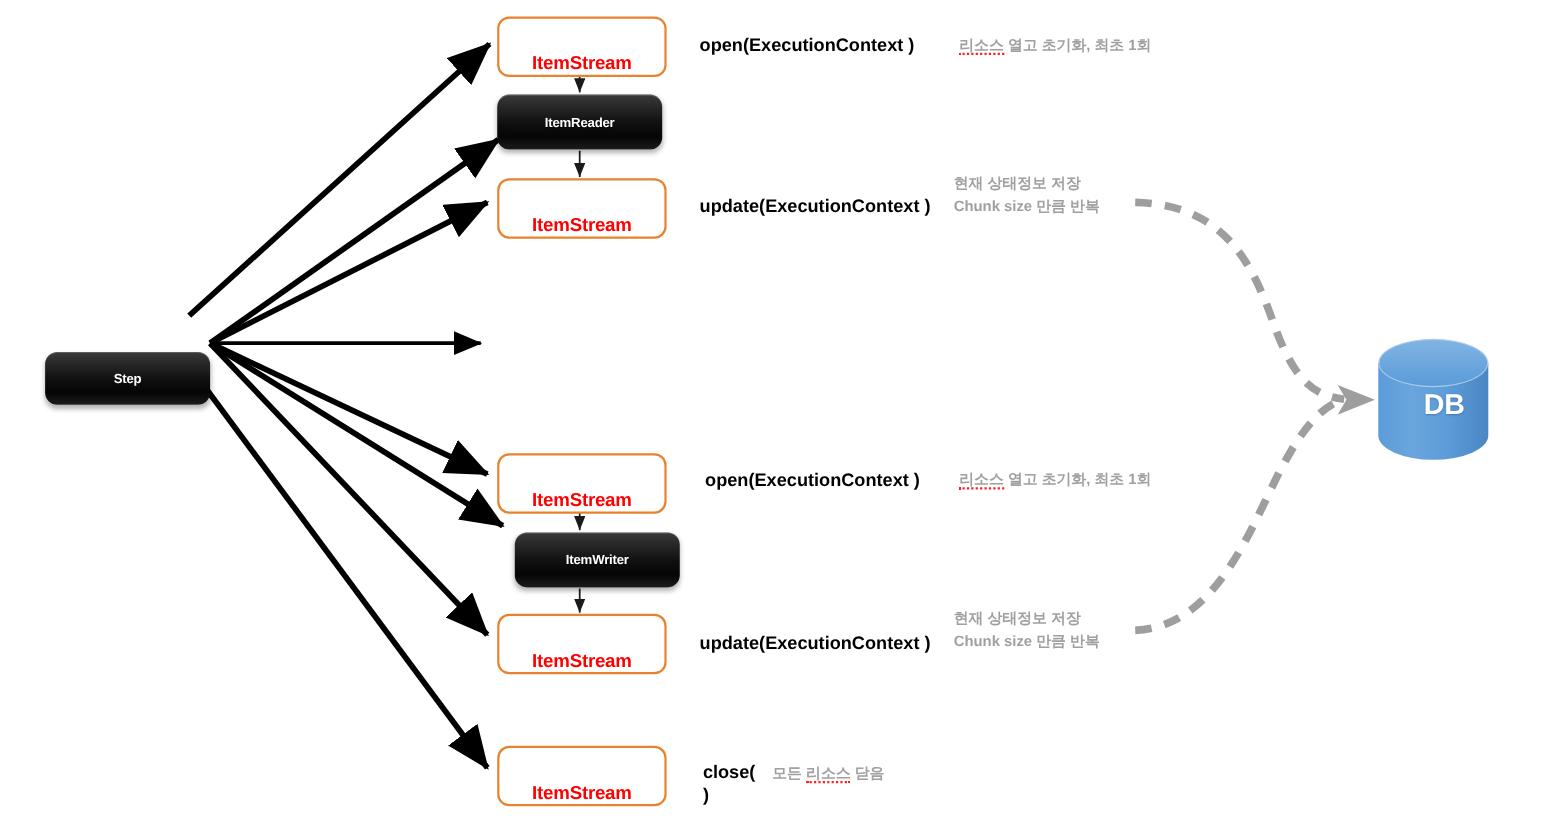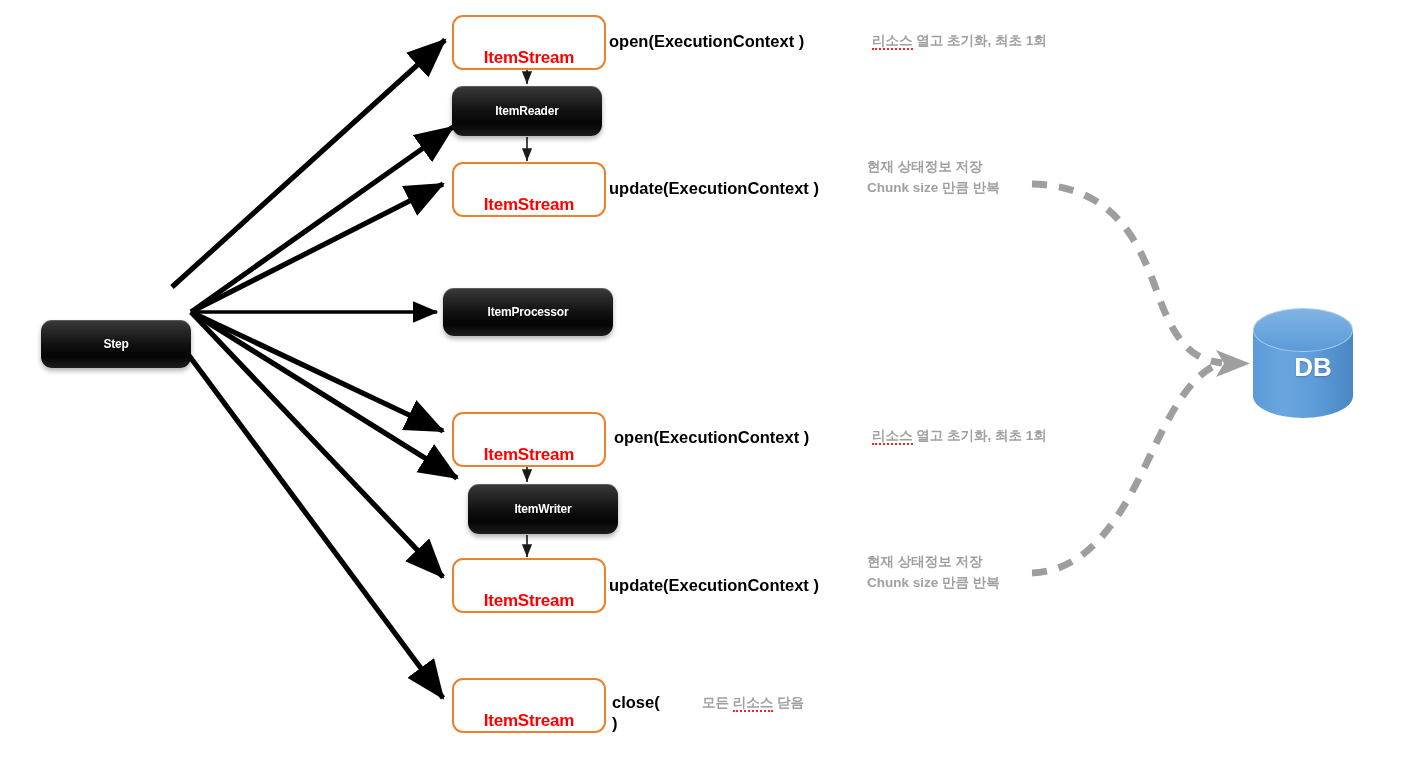--- a/index.html
+++ b/index.html
@@ -68,20 +68,21 @@
 
   
   .method {
     position: absolute;
     color: #000000;
     font-weight: bold;
     font-size: 16.5px;
     line-height: 1.25;
     white-space: pre-wrap;
     z-index: 4;
+    margin-left: 27px;
   }
   .method.wrapped {
     width: 48px;
   }
 
   
   .note {
     position: absolute;
     color: #a0a0a0;
     font-weight: bold;
@@ -193,23 +194,20 @@
 
   <div class="node-stream" style="left:452px; top:162px; width:150px; height:51px;">
     <span class="lbl">ItemStream</span>
   </div>
   <div class="method" style="left:609px; top:178px;">update(ExecutionContext )</div>
   <div class="note" style="left:867px; top:157px;">
     <div>현재 상태정보 저장</div>
     <div>Chunk size 만큼 반복</div>
   </div>
 
-  <div class="node-black" style="left:443px; top:288px; width:170px; height:48px;">
-    <span class="lbl">ItemProcessor</span>
-  </div>
 
   <div class="node-stream" style="left:452px; top:412px; width:150px; height:51px;">
     <span class="lbl">ItemStream</span>
   </div>
   <div class="method" style="left:614px; top:427px;">open(ExecutionContext )</div>
   <div class="note" style="left:872px; top:426px;">
     <span class="sp">리소스</span><span> 열고 초기화, 최초 1회</span>
   </div>
 
   <div class="node-black" style="left:468px; top:484px; width:150px; height:50px;">

